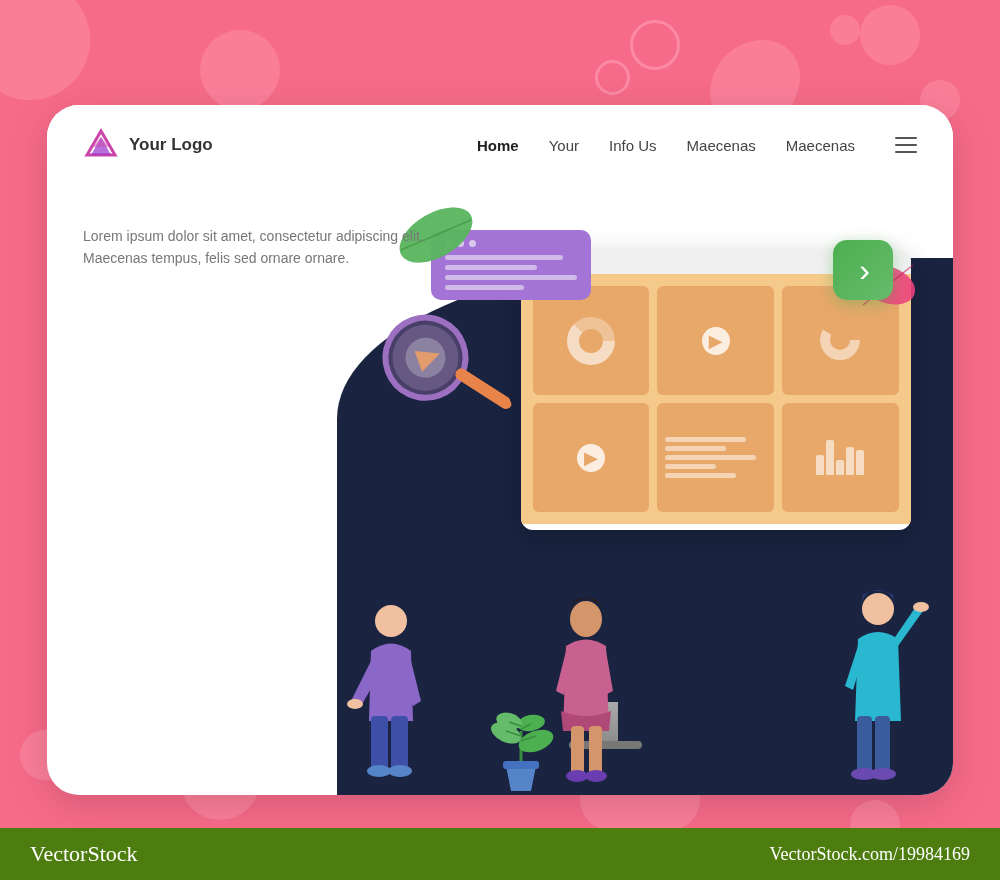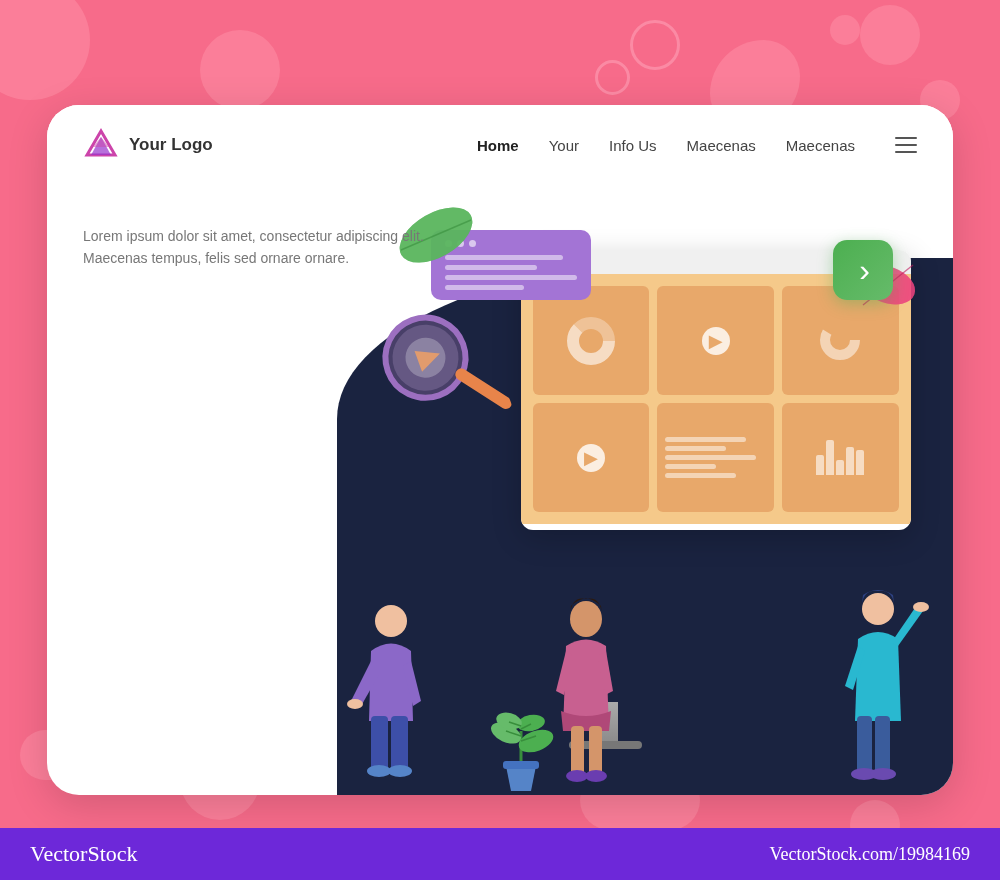--- a/index.html
+++ b/index.html
@@ -346,21 +346,21 @@
       z-index: 4;
     }
 
     
     .watermark-bar {
       position: absolute;
       bottom: 0;
       left: 0;
       right: 0;
       height: 52px;
-      background: #6d28d9;
+      background: #4d7c0f;
       display: flex;
       align-items: center;
       justify-content: space-between;
       padding: 0 30px;
       z-index: 100;
     }
     .watermark-text {
       color: #fff;
       font-size: 22px;
       font-weight: 300;

